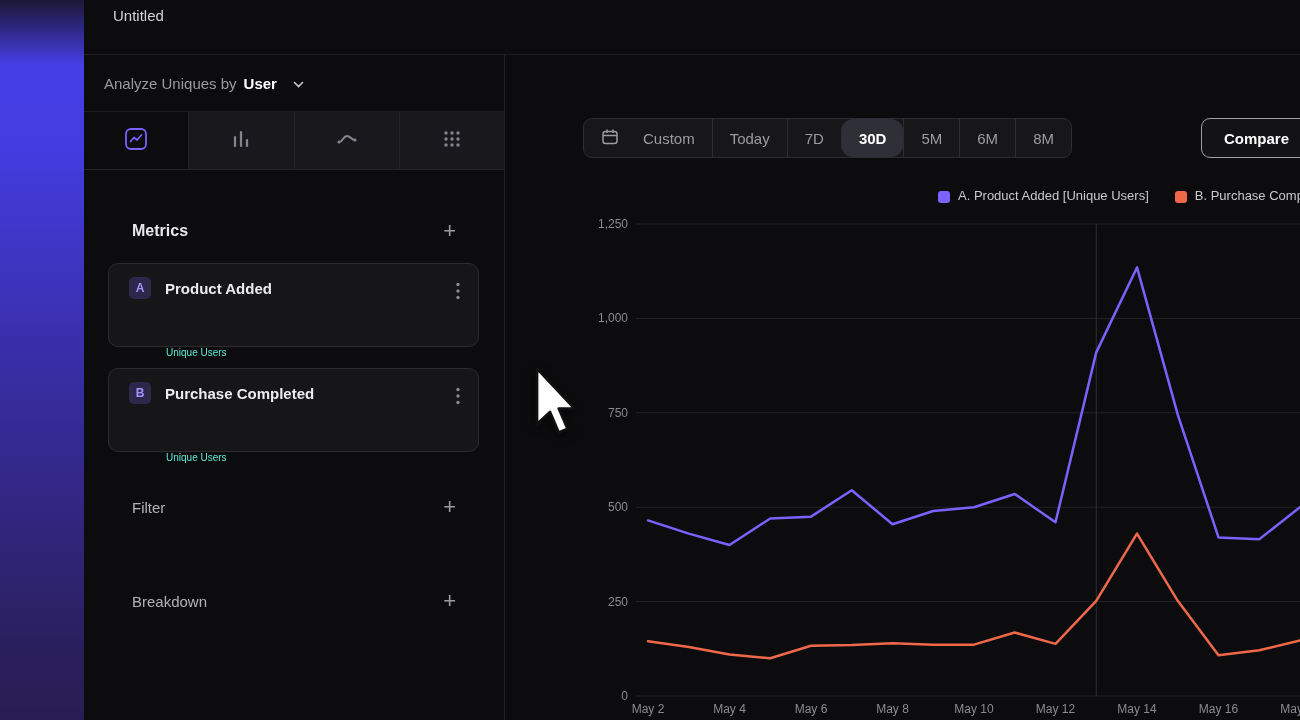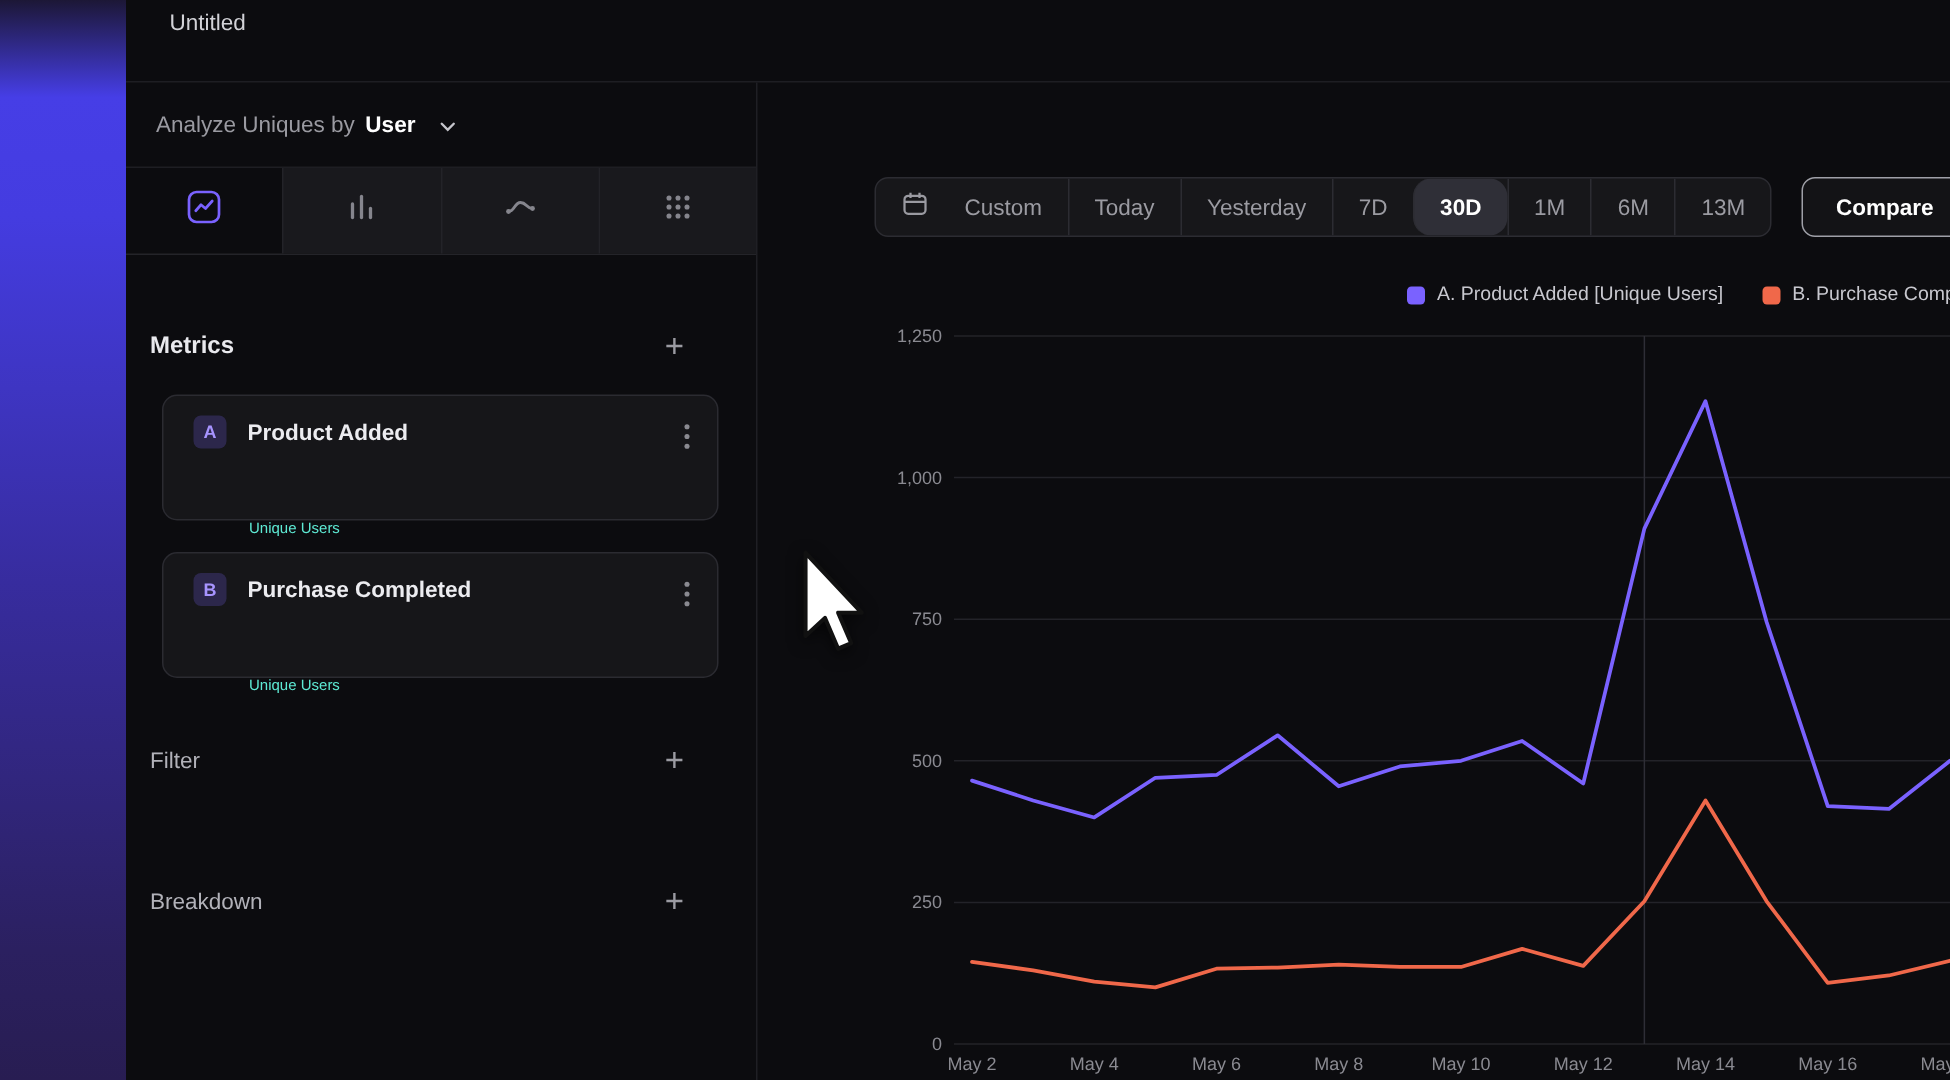--- a/index.html
+++ b/index.html
@@ -26,21 +26,21 @@
   .analyze-row { height:57px; display:flex; align-items:center; padding-left:20px; gap:7px; border-bottom:1px solid #1e1e23; }
   .analyze-label { font-size:15px; color:#9a9aa1; }
   .analyze-dd { display:flex; align-items:center; gap:16px; background:none; border:none; cursor:pointer; }
   .analyze-value { font-size:15px; font-weight:700; color:#fff; font-family:inherit; }
 
   .tabs { height:58px; display:flex; border-bottom:1px solid #242429; }
   .tab { flex:1; display:flex; align-items:center; justify-content:center; background:#19191d; border-left:1px solid #232328; cursor:pointer; }
   .tab:first-child { border-left:none; }
   .tab.active { background:transparent; }
 
-  .section-header { position:absolute; left:0; right:0; height:32px; display:flex; align-items:center; justify-content:space-between; padding:0 48px 0 16px; }
+  .section-header { position:absolute; left:0; right:0; height:32px; display:flex; align-items:center; justify-content:space-between; padding:0 48px 0 48px; }
   .metrics-header { top:160px; }
   .filter-header { top:436px; }
   .breakdown-header { top:530px; }
   .metrics-title { font-size:16px; font-weight:700; color:#e9e9ed; }
   .dim-title { font-size:15px; font-weight:500; color:#b2b2b9; }
   .add-btn { background:none; border:none; color:#9b9ba2; font-size:22px; font-weight:300; line-height:1; cursor:pointer; font-family:inherit; }
 
   .metric-card { position:absolute; left:24px; width:371px; height:84px; background:#161619; border:1px solid #2b2b31; border-radius:10px; }
   .card-a { top:208px; } .card-b { top:313px; }
   .badge { position:absolute; left:20px; top:13px; width:22px; height:22px; border-radius:5px;
@@ -196,36 +196,33 @@
             <line x1="6" y1="1.5" x2="6" y2="5"></line>
               <line x1="12" y1="1.5" x2="12" y2="5"></line>
           </svg>
         </span>
         <span>Custom</span>
       </div>
       <div class="range-item">
           <span>Today</span>
         </div>
       <div class="range-item">
-          <span>Yesterday</span>
-        </div>
-      <div class="range-item">
           <span>7D</span>
         </div>
       <div class="range-item active">
           <span>30D</span>
         </div>
       <div class="range-item">
-          <span>1M</span>
+          <span>5M</span>
         </div>
       <div class="range-item">
           <span>6M</span>
         </div>
       <div class="range-item">
-          <span>13M</span>
+          <span>8M</span>
         </div>
     </div>
 
     <button class="compare-btn">Compare</button>
 
     <div class="legend">
       <div class="legend-item">
         <span class="swatch" style="background: rgb(122, 98, 255);"></span>
         <span>A. Product Added [Unique Users]</span>
       </div>

